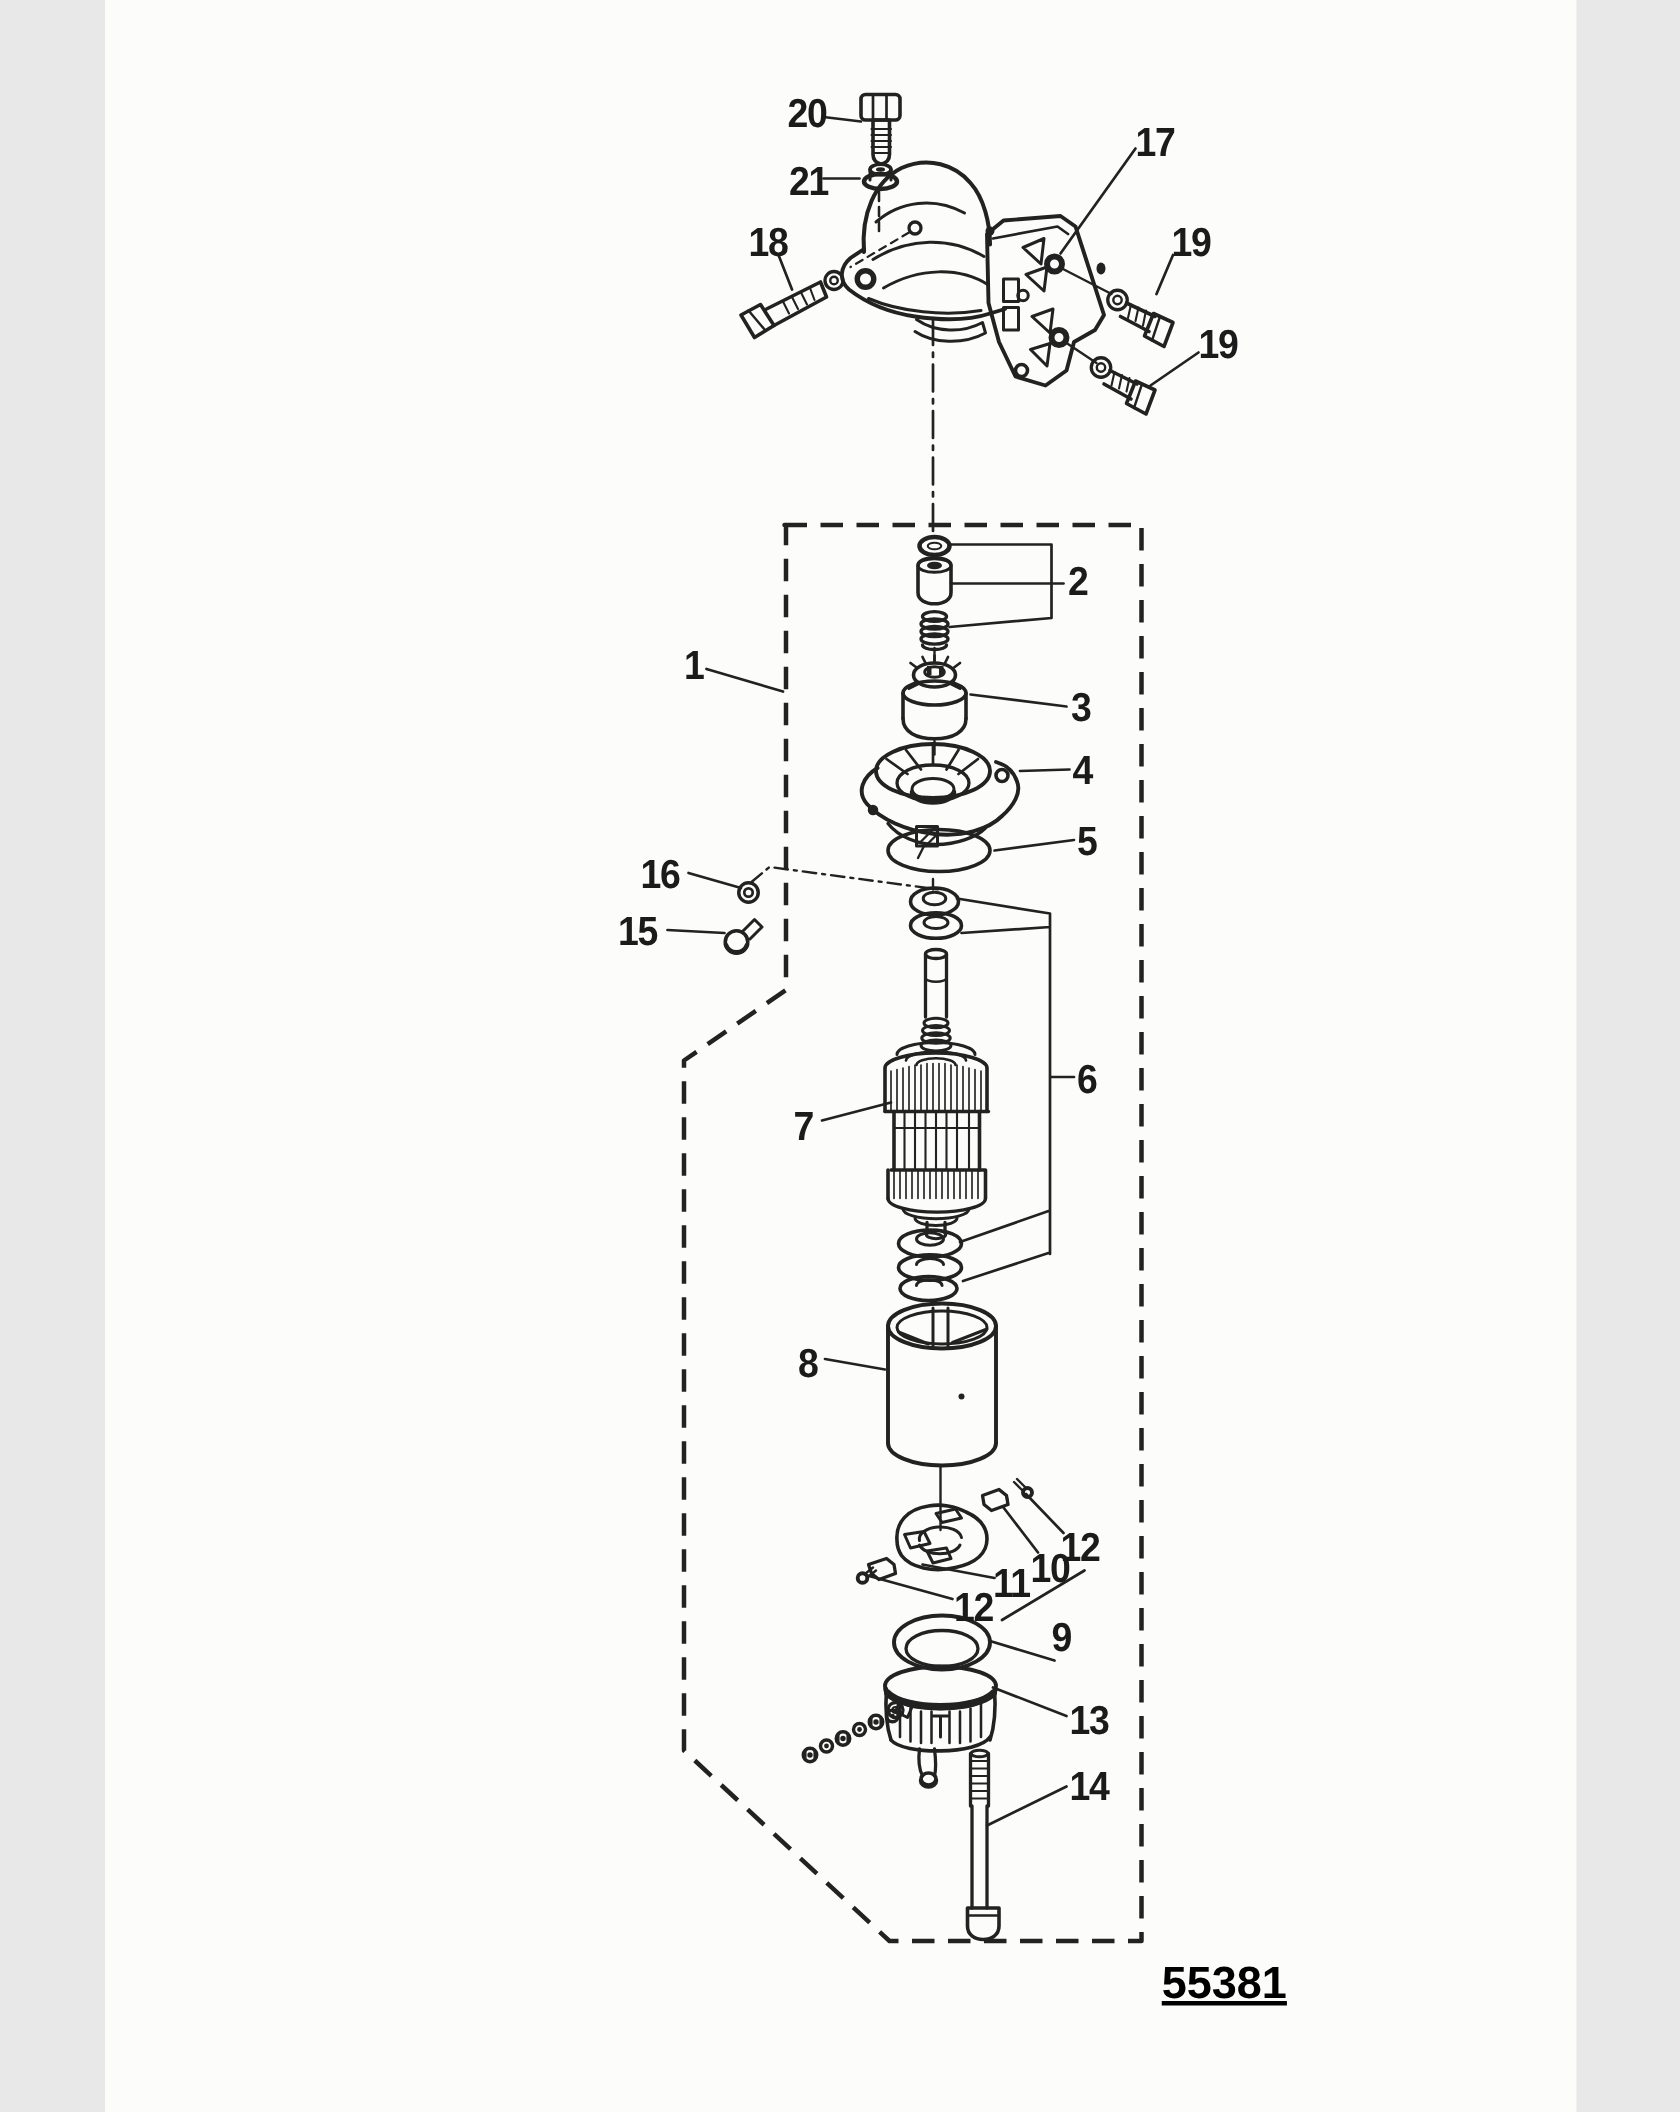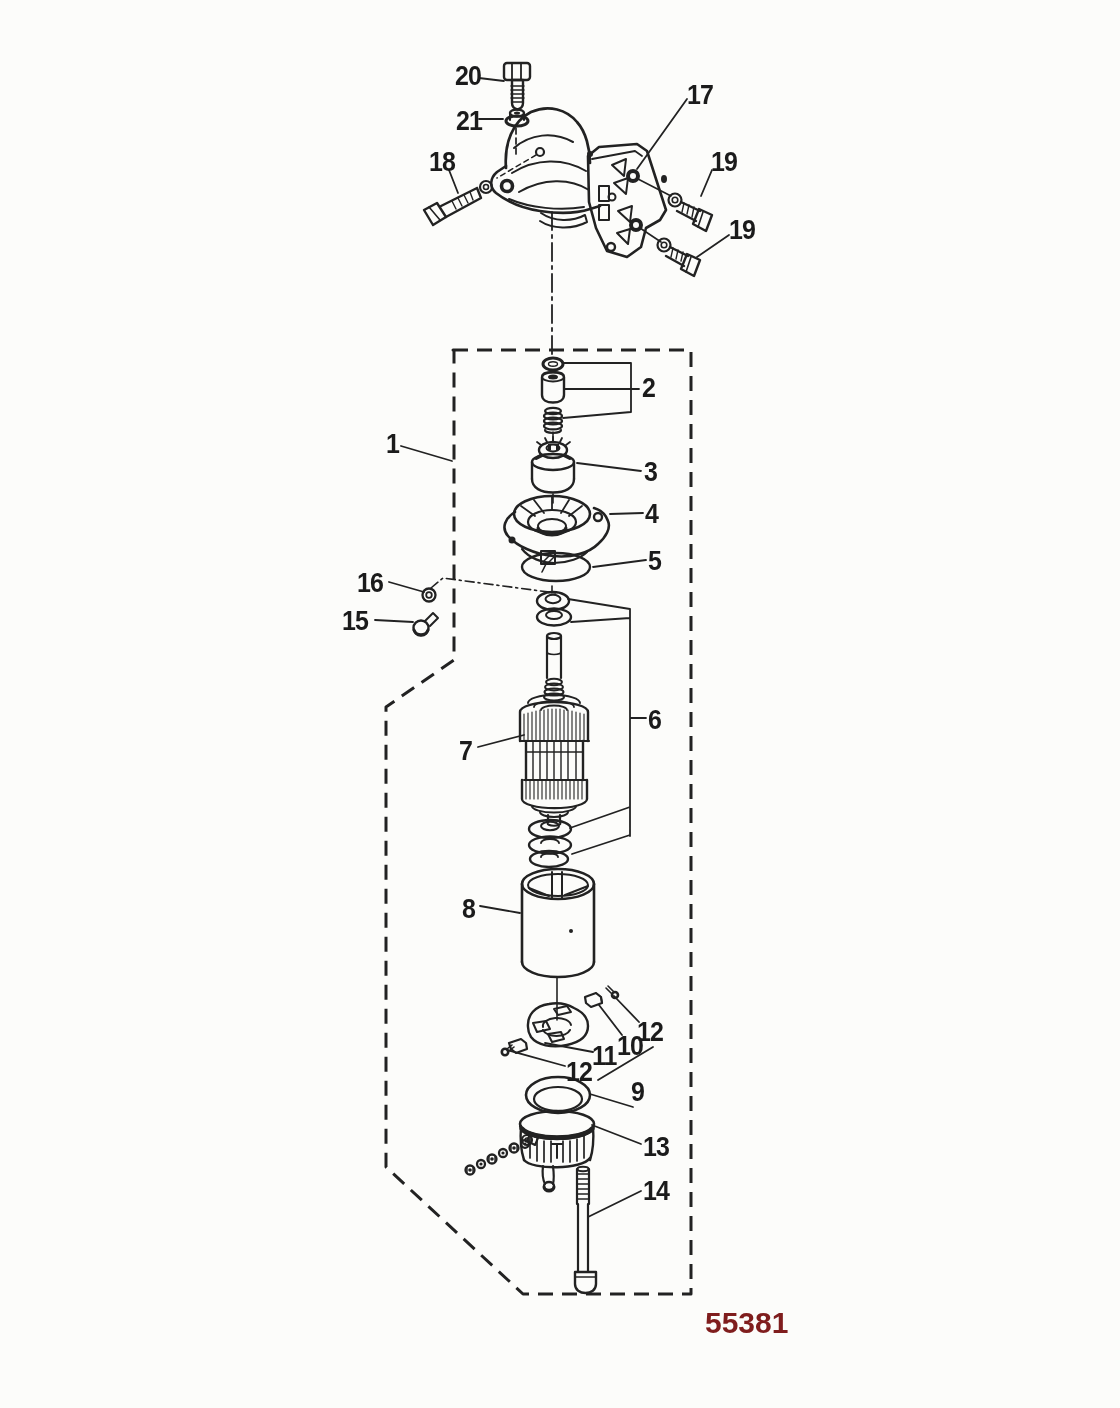--- a/index.html
+++ b/index.html
@@ -1,32 +1,32 @@
 <!DOCTYPE html>
 <html><head>
 <meta charset="utf-8">
 <style>
   html,body{margin:0;padding:0;background:#e8e8e8;}
   .stage{
-    position:relative;width:1120px;height:1408px;margin:0 auto;
+    position:relative;width:981px;height:1408px;margin:0 auto;
     background:#fcfcfa;overflow:hidden;
     font-family:"Liberation Sans", sans-serif;
   }
   .art{position:absolute;left:0;top:0;}
   .callout{
     position:absolute;
     font:700 26px/1 "Liberation Sans", sans-serif;
     color:#1b1b1b;letter-spacing:-1px;
     transform:scale(.96,1.04);transform-origin:left top;
     white-space:nowrap;
   }
   .drawing-number{
     position:absolute;left:705px;top:1308px;
     font:700 30px/1 "Liberation Sans", sans-serif;
-    color:#7f1d1d;letter-spacing:0px;
+    color:#000000;letter-spacing:0px;text-decoration:underline;
   }
 </style>
 </head>
 <body>
 
 <div class="stage">
 
 <svg class="art" width="1120" height="1408" viewBox="0 0 1120 1408" fill="none" stroke="#222" stroke-width="2.4" stroke-linecap="round" stroke-linejoin="round">
 
   <g>

